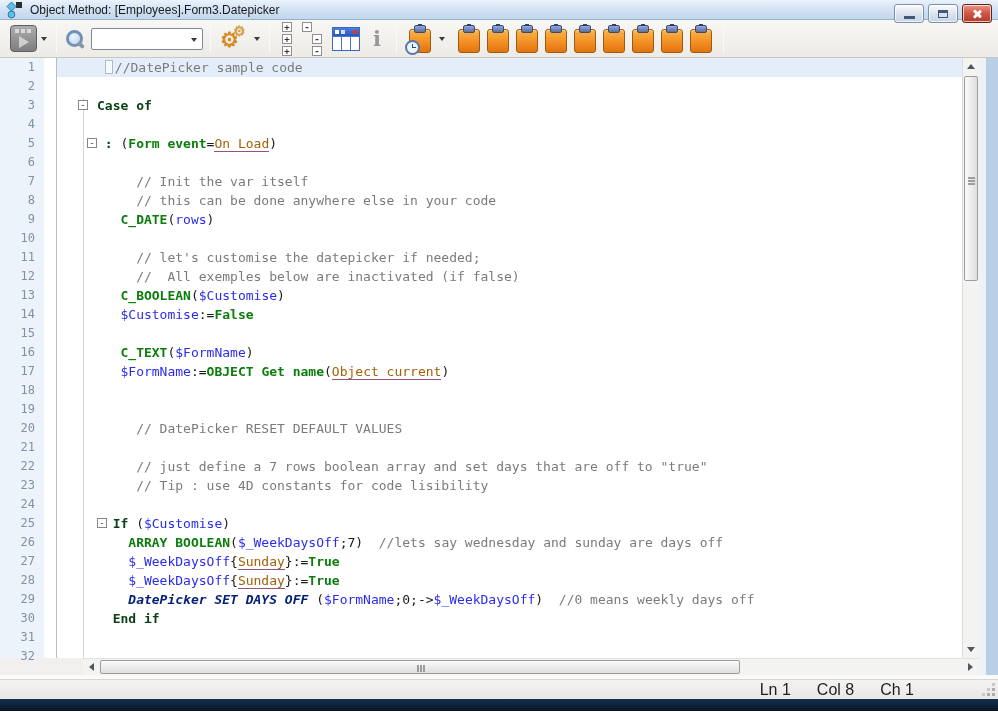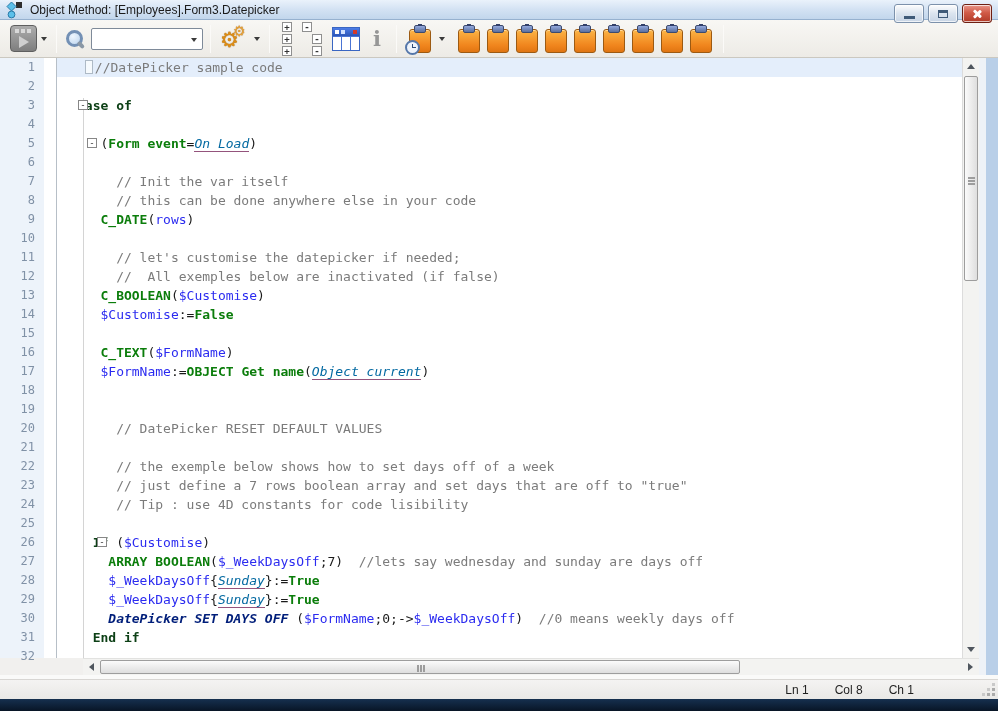--- a/index.html
+++ b/index.html
@@ -74,28 +74,28 @@
   .clock::before { content:""; position:absolute; left:4.5px; top:2px; width:1.5px; height:4px; background:#2b4a77; }
   .clock::after { content:""; position:absolute; left:5px; top:5px; width:4px; height:1.5px; background:#2b4a77; }
 
   
   .editor { height:600px; display:flex; background:#fff; position:relative; }
   .gutter { width:44px; background:#edf3fa; color:#8091a6; font:12px/19px "DejaVu Sans Mono",monospace; text-align:right; }
   .gutter-num { height:19px; padding-right:9px; }
   .margincol { width:13px; background:#fff; border-right:1px solid #b7bfc7; }
   .codecol { flex:1; position:relative; overflow:hidden; font:13px/19px "DejaVu Sans Mono",monospace; color:#1a1a1a; }
   .indent-guide { position:absolute; left:26px; top:40px; bottom:0; width:1px; background:#d4d4d4; }
-  .code-line { position:relative; height:19px; white-space:pre; padding-left:20px; }
+  .code-line { position:relative; height:19px; white-space:pre; padding-left:40px; }
   .code-line.hl { background:#e4eefb; }
   .tk-c { color:#7b7b7b; }
   .tk-k { color:#0d4016; font-weight:bold; }
   .tk-cmd { color:#0b7d0b; font-weight:bold; }
   .tk-v { color:#2b2bf0; }
   .tk-p { color:#1a1a1a; }
-  .tk-con { color:#0369a1; border-bottom:1px solid #94537c;font-style:italic; }
+  .tk-con { color:#a16207; border-bottom:1px solid #94537c; }
   .tk-plug { color:#001e7a; font-weight:bold; font-style:italic; }
   .cursor-box { display:inline-block; width:8px; height:14px; border:1px solid #aebac6; background:#f6fafd; vertical-align:-2px; margin-right:2px; }
   .foldbox { position:absolute; top:4px; width:10px; height:10px; border:1px solid #878787; background:#fff; color:#333;
     font:9px/8px "DejaVu Sans Mono",monospace; text-align:center; }
 
   
   .vscroll { width:17px; background:#f3f3f1; border-left:1px solid #dcdcdc; display:flex; flex-direction:column; }
   .sbtn { height:17px; display:flex; align-items:center; justify-content:center; }
   .tri-up { width:0; height:0; border-left:4px solid transparent; border-right:4px solid transparent; border-bottom:5px solid #4f565e; }
   .tri-down { width:0; height:0; border-left:4px solid transparent; border-right:4px solid transparent; border-top:5px solid #4f565e; }
@@ -114,21 +114,21 @@
   .hbtn { width:17px; display:flex; align-items:center; justify-content:center; }
   .htrack { flex:1; position:relative; }
   .hthumb { position:absolute; top:1px; bottom:1px; left:0; width:640px; border:1px solid #9d9d9d; border-radius:2px;
     background:linear-gradient(180deg,#fbfbfb,#dedede); }
   .hthumb::after { content:""; position:absolute; top:4px; left:316px; width:2px; height:7px; background:#9d9d9d;
     box-shadow:3px 0 0 #9d9d9d, 6px 0 0 #9d9d9d; }
   .hband { width:19px; background:linear-gradient(90deg,#eef2f7 0 7px,#b9cfe8 7px); }
 
   .gapstrip { height:4px; background:#fafaf9; }
   .statusbar { height:20px; background:linear-gradient(180deg,#f4f3f2,#e9e8e6); border-top:1px solid #d8d6d3;
-    display:flex; align-items:center; justify-content:flex-end; gap:26px; padding-right:84px; font-size:12px; color:#1f1f1f; position:relative; }
+    display:flex; align-items:center; justify-content:flex-end; gap:26px; padding-right:84px; font-size:16px; color:#1f1f1f; position:relative; }
   .grip { position:absolute; right:3px; bottom:3px; width:12px; height:12px; }
   .grip::after { content:""; position:absolute; right:0; bottom:0; width:3px; height:3px; background:#ababab;
     box-shadow:-5px 0 0 #ababab, 0 -5px 0 #ababab, -5px -5px 0 #c9c9c9, -10px 0 0 #c9c9c9, 0 -10px 0 #c9c9c9; }
   .bottomframe { height:12px; background:linear-gradient(180deg,#16304f,#081526); }
 </style>
 </head>
 <body>
 
 <div class="window">
 
@@ -293,21 +293,20 @@
         <div class="code-line"><span class="tk-c">     //  All exemples below are inactivated (if false)</span></div>
         <div class="code-line"><span class="tk-p">   </span><span class="tk-cmd">C_BOOLEAN</span><span class="tk-p">(</span><span class="tk-v">$Customise</span><span class="tk-p">)</span></div>
         <div class="code-line"><span class="tk-p">   </span><span class="tk-v">$Customise</span><span class="tk-p">:=</span><span class="tk-cmd">False</span></div>
         <div class="code-line"></div>
         <div class="code-line"><span class="tk-p">   </span><span class="tk-cmd">C_TEXT</span><span class="tk-p">(</span><span class="tk-v">$FormName</span><span class="tk-p">)</span></div>
         <div class="code-line"><span class="tk-p">   </span><span class="tk-v">$FormName</span><span class="tk-p">:=</span><span class="tk-cmd">OBJECT Get name</span><span class="tk-p">(</span><span class="tk-con">Object current</span><span class="tk-p">)</span></div>
         <div class="code-line"></div>
         <div class="code-line"></div>
         <div class="code-line"><span class="tk-c">     // DatePicker RESET DEFAULT VALUES</span></div>
         <div class="code-line"></div>
-        <div class="code-line"><span class="tk-c">     // the exemple below shows how to set days off of a week</span></div>
         <div class="code-line"><span class="tk-c">     // just define a 7 rows boolean array and set days that are off to "true"</span></div>
         <div class="code-line"><span class="tk-c">     // Tip : use 4D constants for code lisibility</span></div>
         <div class="code-line"></div>
         <div class="code-line"><span class="foldbox" style="left: 40px;">-</span><span class="tk-k">  If </span><span class="tk-p">(</span><span class="tk-v">$Customise</span><span class="tk-p">)</span></div>
         <div class="code-line"><span class="tk-p">    </span><span class="tk-cmd">ARRAY BOOLEAN</span><span class="tk-p">(</span><span class="tk-v">$_WeekDaysOff</span><span class="tk-p">;7)  </span><span class="tk-c">//lets say wednesday and sunday are days off</span></div>
         <div class="code-line"><span class="tk-p">    </span><span class="tk-v">$_WeekDaysOff</span><span class="tk-p">{</span><span class="tk-con">Sunday</span><span class="tk-p">}:=</span><span class="tk-cmd">True</span></div>
         <div class="code-line"><span class="tk-p">    </span><span class="tk-v">$_WeekDaysOff</span><span class="tk-p">{</span><span class="tk-con">Sunday</span><span class="tk-p">}:=</span><span class="tk-cmd">True</span></div>
         <div class="code-line"><span class="tk-p">    </span><span class="tk-plug">DatePicker SET DAYS OFF</span><span class="tk-p"> (</span><span class="tk-v">$FormName</span><span class="tk-p">;0;-&gt;</span><span class="tk-v">$_WeekDaysOff</span><span class="tk-p">)  </span><span class="tk-c">//0 means weekly days off</span></div>
         <div class="code-line"><span class="tk-k">  End if</span></div>
       </div>

